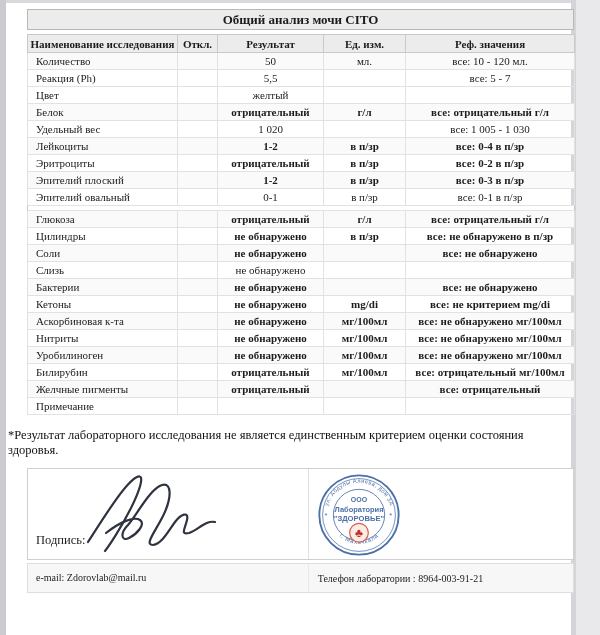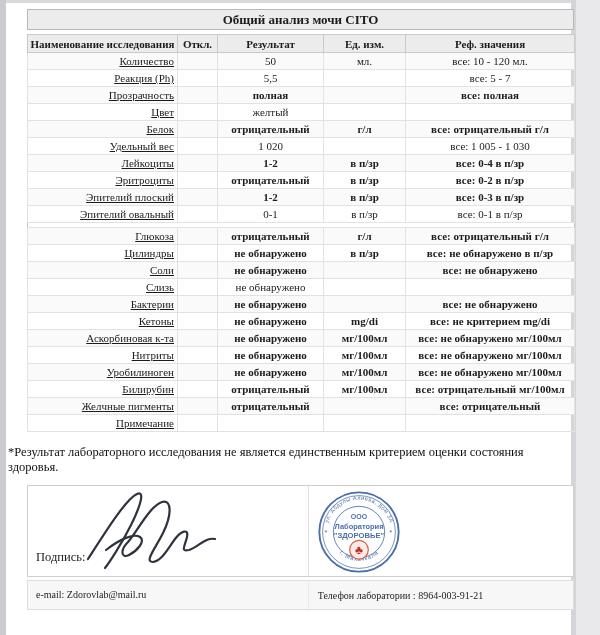--- a/index.html
+++ b/index.html
@@ -22,21 +22,21 @@
 
   table.results { width:100%; border-collapse:collapse; table-layout:fixed; border:1px solid #c3c3c3; }
   table.results th {
     background:#ececec; font-weight:bold; font-size:11px; height:18px;
     border:1px solid #c9c9c9; text-align:center; padding:0 2px;margin-top:24px;
   }
   table.results td {
     font-size:11px; height:17px; border:1px solid #e2e2e2;
     text-align:center; padding:0 3px; white-space:nowrap; overflow:hidden;
   }
-  table.results td:first-child { text-align:right; padding-left:8px;text-decoration:underline; }
+  table.results td:first-child { text-align:left; padding-left:8px; }
   col.c-name{width:150px} col.c-dev{width:40px} col.c-res{width:106px} col.c-unit{width:82px} col.c-ref{width:169px}
   tr.stripe td { background:#fafafa; }
   tr.b td:nth-child(n+3) { font-weight:bold; }
   tr.spacer td { height:5px; background:#fff; border-left:none; border-right:none; }
 
   .note { font-size:12.5px; margin:13px 0 10px -19px; color:#111; }
 
   .sig-panel {
     display:flex; border:1px solid #cfcfcf; height:92px; background:#fff;
   }
@@ -91,27 +91,20 @@
               <td>50</td>
               <td>мл.</td>
               <td>все: 10 - 120 мл.</td>
             </tr>
             <tr>
               <td>Реакция (Ph)</td>
               <td></td>
               <td>5,5</td>
               <td></td>
               <td>все: 5 - 7</td>
-            </tr>
-            <tr class="stripe b">
-              <td>Прозрачность</td>
-              <td></td>
-              <td>полная</td>
-              <td></td>
-              <td>все: полная</td>
             </tr>
             <tr>
               <td>Цвет</td>
               <td></td>
               <td>желтый</td>
               <td></td>
               <td></td>
             </tr>
             <tr class="stripe b">
               <td>Белок</td>

